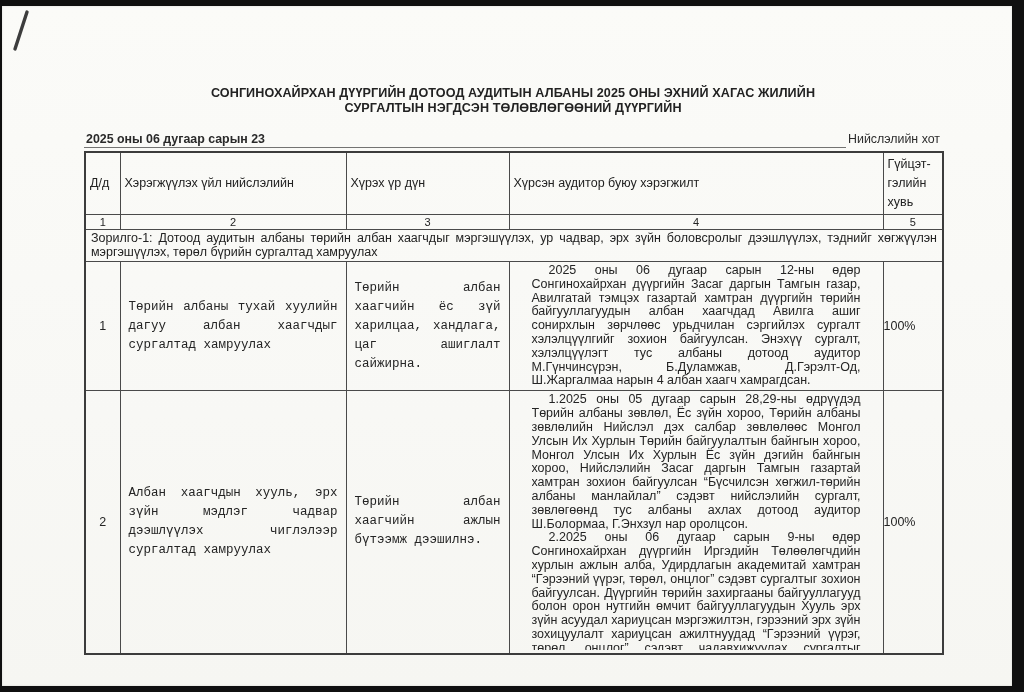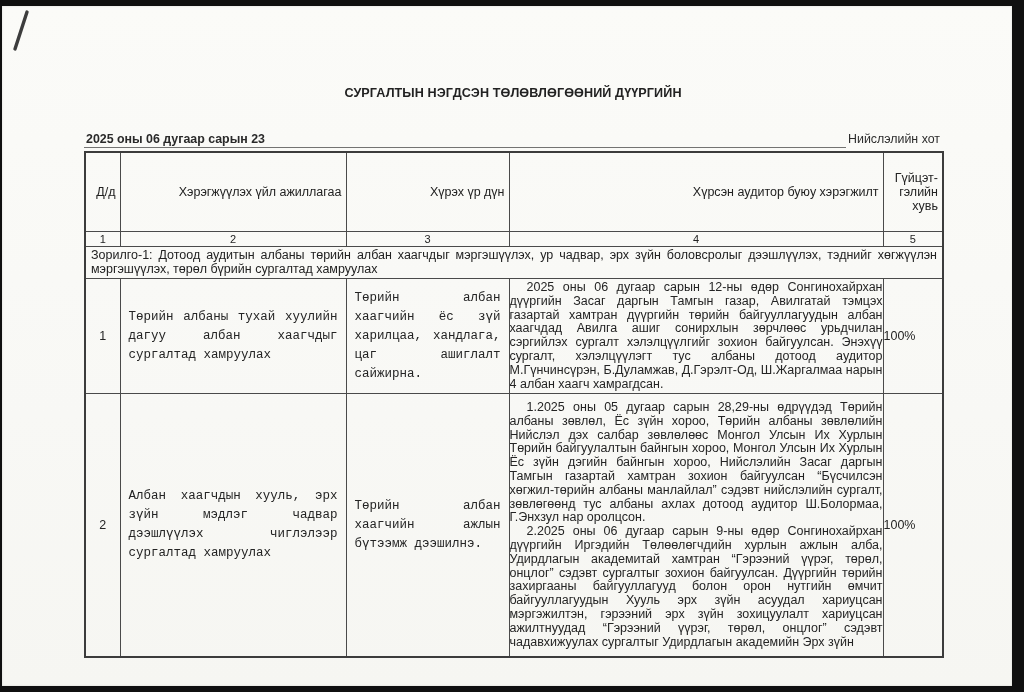--- a/index.html
+++ b/index.html
@@ -52,23 +52,23 @@
     font-size: 12.5px;
     color: #242424;
   }
   table.doc td {
     border: 1px solid #4a4a4a;
     vertical-align: middle;
     overflow: hidden;
   }
   tr.hdr td {
     height: 50px;
-    text-align: right;
-    line-height: 14px;
-    padding: 18px 4px;
+    text-align: left;
+    line-height: 19px;
+    padding: 2px 4px;
     color: #222;
   }
   tr.nums td {
     height: 15px;
     text-align: center;
     font-size: 11px;
     line-height: 12px;
     padding: 0;
   }
   tr.goal td {
@@ -83,59 +83,60 @@
   td.c-num { text-align: center; }
   td.c-pct { text-align: left; }
   td.c-act, td.c-res {
     padding: 2px 8px;
     text-align: justify;
     line-height: 19px;
     font-family: Liberation Mono, monospace;
   }
   td.c-ach {
     vertical-align: top;
-    padding: 2px 0;
+    padding: 2px 22px;
     line-height: 13.8px;
   }
   td.c-ach p { text-align: justify; text-indent: 17px; }
   tr.r1 td { height: 114px; }
   tr.r2 td { height: 263px; }
   .clip { max-height: 257px; overflow: hidden; }
 </style>
 </head>
 <body>
 
 <div class="page">
 
   <svg class="pen-mark" width="26" height="48" viewBox="0 0 26 48">
     <line x1="19" y1="4" x2="7" y2="41" stroke="#3d3d3d" stroke-width="3.4" stroke-linecap="round"></line>
   </svg>
 
   <div class="title-block">
+    <div>СОНГИНОХАЙРХАН ДҮҮРГИЙН ДОТООД АУДИТЫН АЛБАНЫ 2025 ОНЫ ЭХНИЙ ХАГАС ЖИЛИЙН</div>
     <div>СУРГАЛТЫН НЭГДСЭН ТӨЛӨВЛӨГӨӨНИЙ ДҮҮРГИЙН</div>
   </div>
 
   <div class="dateline">
     <span class="date">2025 оны 06 дугаар сарын 23</span>
     <span class="city">Нийслэлийн хот</span>
     <span class="rule"></span>
   </div>
 
   <table class="doc">
     <colgroup>
       <col style="width:35px">
         <col style="width:226px">
         <col style="width:163px">
         <col style="width:374px">
         <col style="width:60px">
     </colgroup>
     <tbody>
       <tr class="hdr">
         <td>Д/д</td>
-        <td>Хэрэгжүүлэх үйл ажиллагаа</td>
+        <td>Хэрэгжүүлэх үйл нийслэлийн</td>
         <td>Хүрэх үр дүн</td>
         <td>Хүрсэн аудитор буюу хэрэгжилт</td>
         <td>Гүйцэт-гэлийн хувь</td>
       </tr>
       <tr class="nums">
         <td>1</td>
         <td>2</td>
         <td>3</td>
         <td>4</td>
         <td>5</td>

